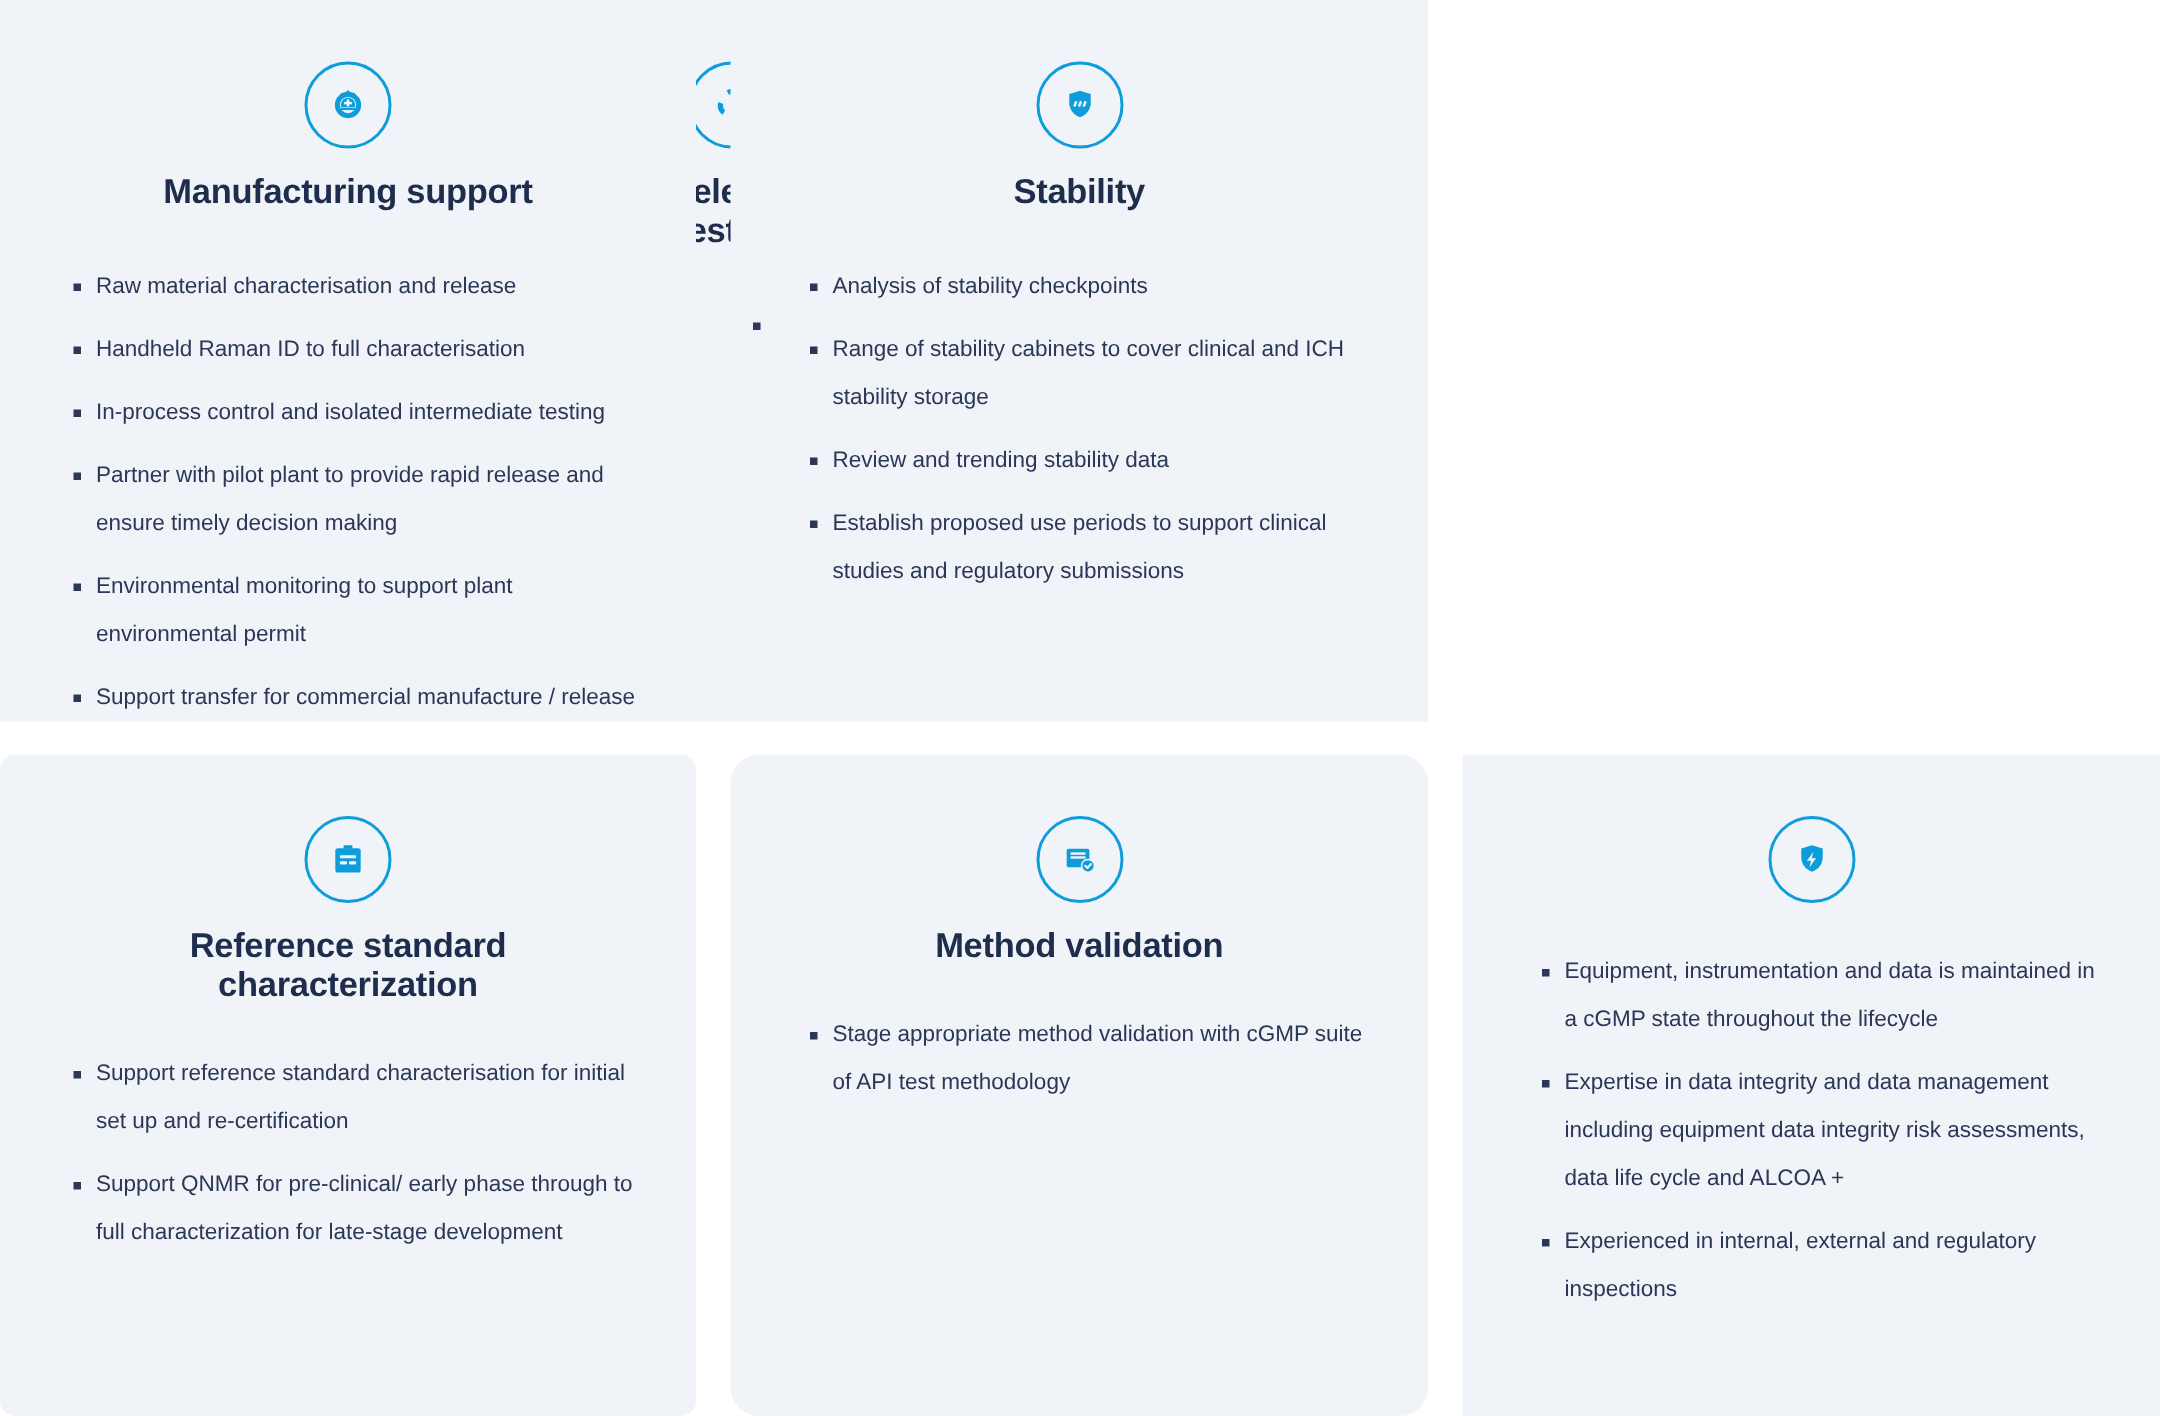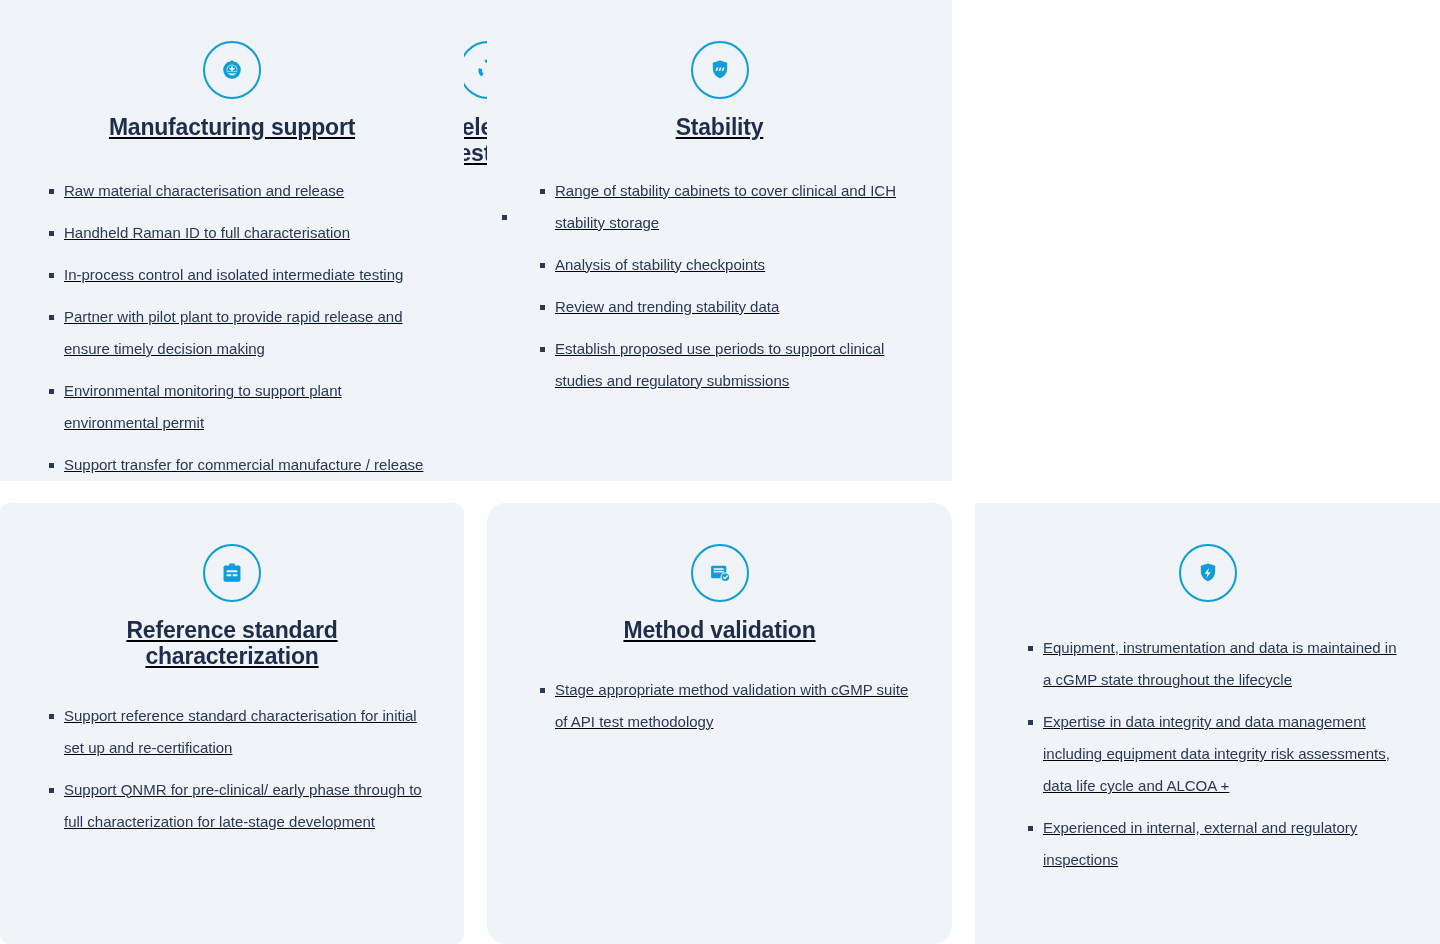--- a/index.html
+++ b/index.html
@@ -12,21 +12,20 @@
     font-family: "Liberation Sans", sans-serif;
     overflow: hidden;
   }
 
   #grid {
     display: grid;
     grid-template-columns: 464px 23px 465px 23px 465px;
     grid-template-rows: 481px 22px 441px;
     width: 1440px;
     height: 944px;
-    text-decoration: underline;
   }
 
   .gap { background: #ffffff; }
 
   .card {
     background: #f0f3f8;
     padding: 0 24px;
     display: flex;
     flex-direction: column;
     align-items: center;
@@ -149,22 +148,22 @@
         <path fill="#0d9ddb" d="M12 3.2l6.6 2.1v5.3c0 4.0-2.7 7.6-6.6 9.0-3.9-1.4-6.6-5.0-6.6-9.0V5.3z"></path>
         <g fill="#f0f3f8">
           <rect x="8.4" y="9.6" width="1.5" height="3.4" transform="rotate(22 9.15 11.3)"></rect>
           <rect x="11.25" y="9.6" width="1.5" height="3.4" transform="rotate(22 12 11.3)"></rect>
           <rect x="14.1" y="9.6" width="1.5" height="3.4" transform="rotate(22 14.85 11.3)"></rect>
         </g>
       </svg>
     </div>
     <h2 class="card-title">Stability</h2>
     <ul class="bullets">
+      <li>Analysis of stability checkpoints</li>
       <li>Range of stability cabinets to cover clinical and ICH stability storage</li>
-      <li>Analysis of stability checkpoints</li>
       <li>Review and trending stability data</li>
       <li>Establish proposed use periods to support clinical studies and regulatory submissions</li>
     </ul>
   </section>
 
   <div class="gap" style="grid-column: 1 / -1; grid-row: 2;"></div>
 
   <section class="card card-r2 card-reference" style="grid-column:1;border-radius:10px;">
     <div class="icon-ring">
       <svg width="26" height="26" viewBox="0 0 24 24" aria-hidden="true">

